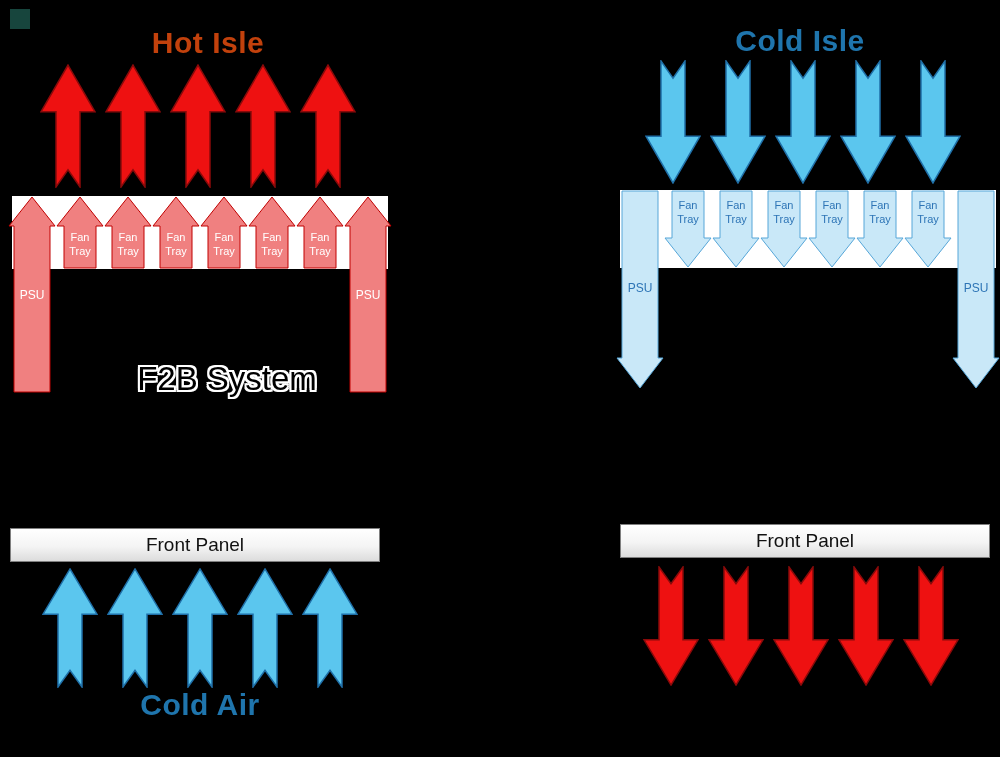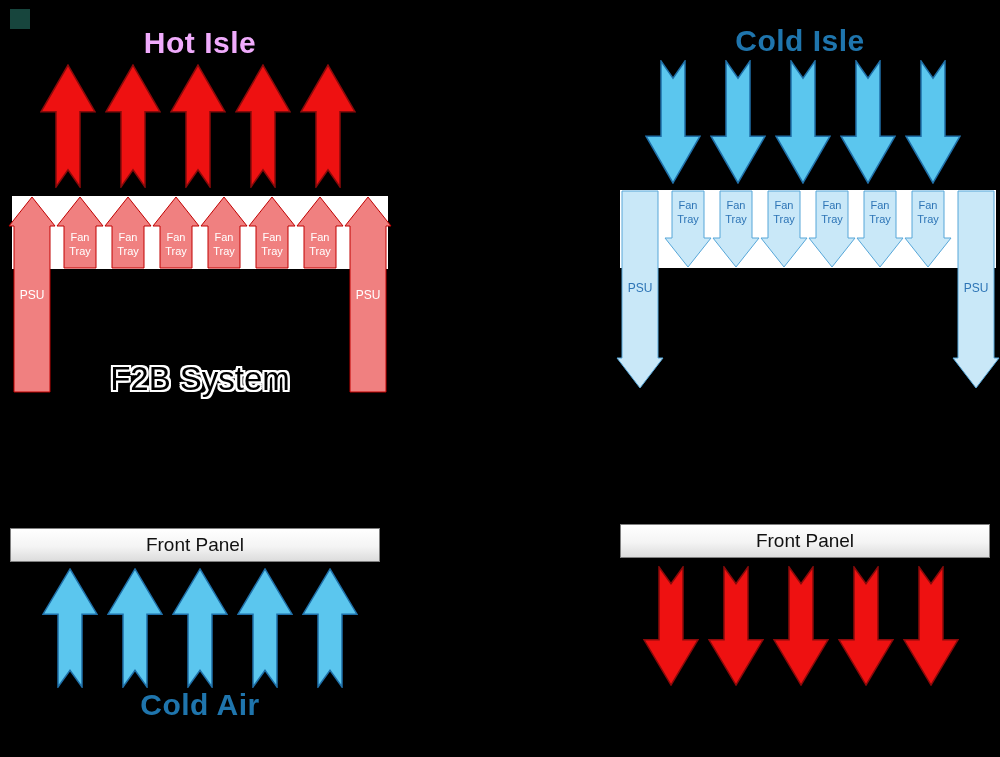--- a/index.html
+++ b/index.html
@@ -1,40 +1,41 @@
 <!DOCTYPE html>
 <html><head>
 <meta charset="utf-8">
 <style>
   html,body{margin:0;padding:0;background:#000;}
   .stage{
     position:relative;width:1000px;height:757px;background:#000;
     overflow:hidden;font-family:"Liberation Sans",sans-serif;
   }
   .heading{position:absolute;width:400px;text-align:center;font-size:30px;font-weight:bold;letter-spacing:0.5px;}
-  .heading.hot{color:#f0abfc;}
+  .heading.hot{color:#c2410c;margin-left:8px;}
   .heading.cold{color:#1F75AD;}
   .arrow-row{position:absolute;display:flex;gap:9px;}
   .big-arrow{display:block;}
   .fill-hot polygon{fill:#EE1111;stroke:#8A0A0A;stroke-width:1.5;}
   .fill-cold polygon{fill:#5BC6EE;stroke:#1F6FA8;stroke-width:1.5;}
   .down{transform:scaleY(-1);}
   .chassis{position:absolute;}
   .chassis svg{display:block;}
   .chassis-f2b polygon{fill:#F08080;stroke:#C00000;stroke-width:1;}
   .chassis-f2b text{fill:#ffffff;}
   .chassis-b2f polygon{fill:#C9E8F8;stroke:#56A6D8;stroke-width:1;}
   .chassis-b2f text{fill:#2E75B6;}
   .chassis text{font-family:"Liberation Sans",sans-serif;}
   .fan-text{font-size:11px;}
   .psu-text{font-size:12px;}
   .system-label{
     position:absolute;width:400px;text-align:center;font-size:33px;color:#000;
     text-shadow:-2px -2px 0 #fff,0 -2px 0 #fff,2px -2px 0 #fff,-2px 0 0 #fff,
                  2px 0 0 #fff,-2px 2px 0 #fff,0 2px 0 #fff,2px 2px 0 #fff;
+    padding-left:27px;
   }
   .front-panel{
     position:absolute;height:32px;
     background:linear-gradient(180deg,#ffffff 0%,#f4f4f4 55%,#dcdcdc 100%);
     border:1px solid #7f7f7f;
     display:flex;align-items:center;justify-content:center;
     font-size:19px;color:#111;
   }
   .corner-mark{position:absolute;left:10px;top:9px;width:20px;height:20px;background:#17453D;}
 </style>

